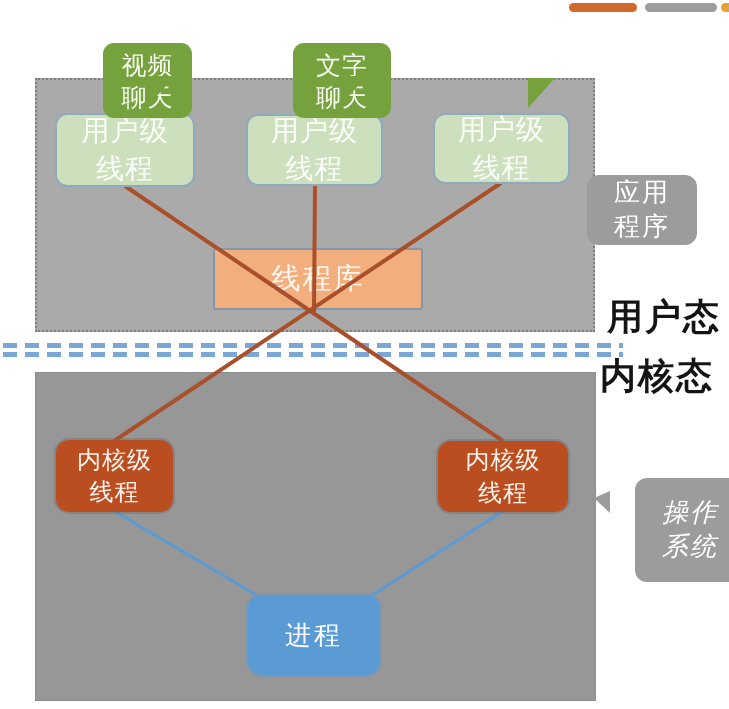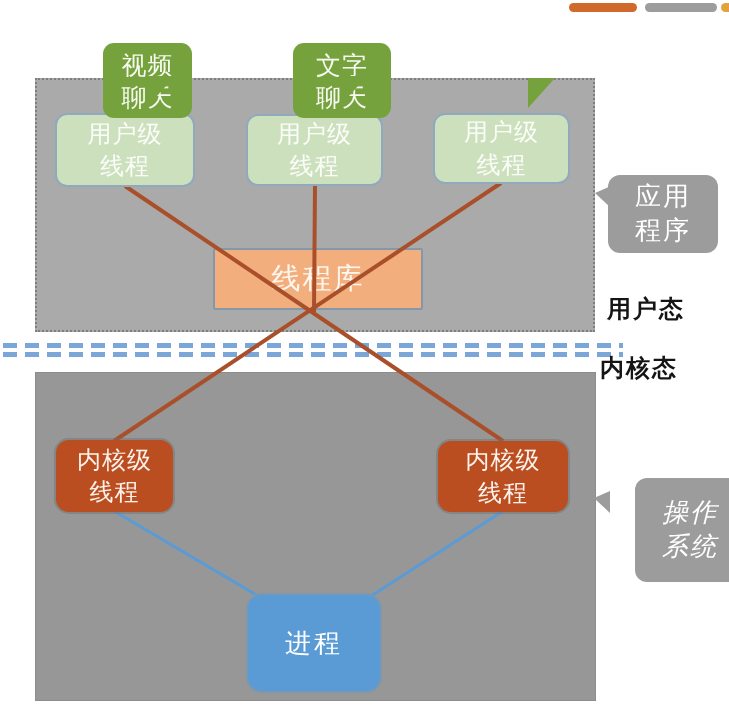--- a/index.html
+++ b/index.html
@@ -47,58 +47,58 @@
   }
   .g-tail{
     width:0;height:0;z-index:6;
     border-top:30px solid #76a23e;border-right:27px solid transparent;
   }
 
   
   .u-box{
     background:#cde0bd;border:2px solid #8fa9bd;border-radius:12px;box-sizing:border-box;
     color:#fbfdf8;display:flex;align-items:center;justify-content:center;text-align:center;
-    font-size:24px;line-height:1.35;z-index:4;letter-spacing:1px;
+    font-size:28px;line-height:1.35;z-index:4;letter-spacing:1px;
   }
   
   .lib-box{
     left:213px;top:248px;width:210px;height:62px;
     background:#f3ae7e;border:2px solid #8498ab;border-radius:2px;box-sizing:border-box;
     color:#fdf6ee;display:flex;align-items:center;justify-content:center;
     font-size:29px;letter-spacing:2px;z-index:2;
   }
   
   .k-box{
     background:#ba4e21;border-radius:13px;box-sizing:border-box;
     box-shadow:0 0 0 2px rgba(110,110,110,0.45);
     color:#fdf3ec;display:flex;align-items:center;justify-content:center;text-align:center;
     font-size:24px;line-height:1.35;z-index:4;letter-spacing:1px;font-weight:normal;
   }
   
   .p-box{
-    left:246px;top:593px;width:136px;height:100px;
+    left:246px;top:593px;width:136px;height:84px;
     background:#5b9bd5;border:2px solid #7d98ad;border-radius:16px;box-sizing:border-box;
     color:#ffffff;display:flex;align-items:center;justify-content:center;
     font-size:26px;letter-spacing:3px;z-index:4;
   }
 
   
   .s-bubble{
     background:#9c9c9c;border-radius:12px;color:#ffffff;
     display:flex;align-items:center;justify-content:center;text-align:center;
     font-size:26px;line-height:1.3;z-index:6;letter-spacing:2px;
   }
   .s-tail{
     width:0;height:0;z-index:6;
     border-right:16px solid #9c9c9c;border-top:7px solid transparent;border-bottom:15px solid transparent;
   }
 
   
   .mode-label{
-    color:#141414;font-weight:bold;font-size:24px;letter-spacing:2px;z-index:6;
+    color:#141414;font-weight:bold;font-size:36px;letter-spacing:2px;z-index:6;
   }
 </style>
 </head>
 <body>
 
 <div id="stage">
 
   <div class="bar bar-orange"></div>
   <div class="bar bar-gray"></div>
   <div class="bar bar-amber"></div>
@@ -139,21 +139,21 @@
 
   <div class="abs lib-box">线程库</div>
 
   <div class="abs k-box pre" style="left:56px;top:440px;width:117px;height:72px;">内核级
 线程</div>
   <div class="abs k-box pre" style="left:438px;top:441px;width:130px;height:71px;">内核级
 线程</div>
 
   <div class="abs p-box">进程</div>
 
-  <div class="abs s-bubble pre" style="left:608px;top:175px;width:110px;height:78px;">应用
+  <div class="abs s-bubble pre" style="left:587px;top:175px;width:110px;height:70px;">应用
 程序</div>
   <div class="abs s-tail" style="left:595px;top:186px;"></div>
 
   <div class="abs s-bubble pre" style="left:635px;top:478px;width:110px;height:104px;font-style:italic;">操作
 系统</div>
   <div class="abs s-tail" style="left:594px;top:491px;"></div>
 
   <div class="abs mode-label" style="left:607px;top:293px;">用户态</div>
   <div class="abs mode-label" style="left:600px;top:352px;">内核态</div>
 

